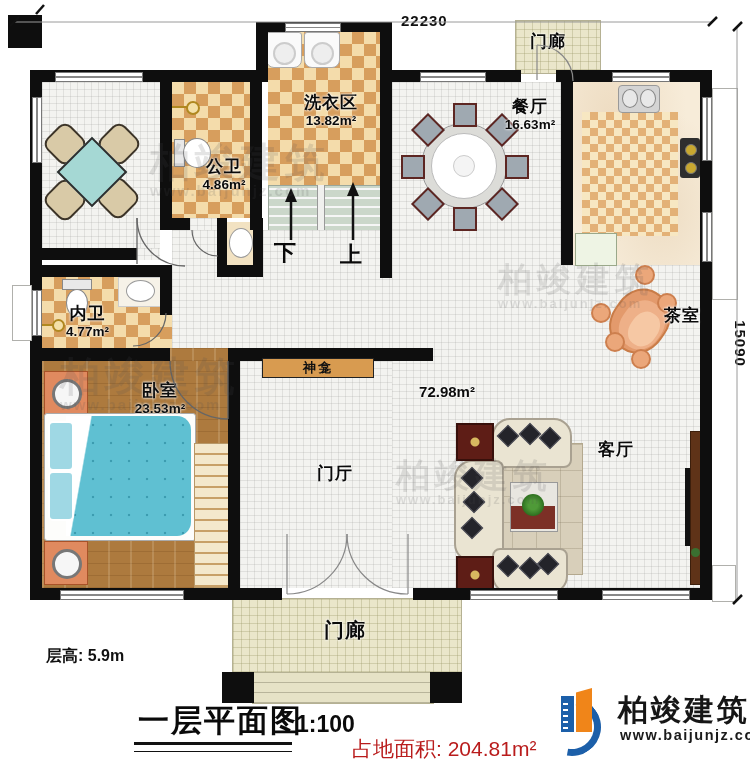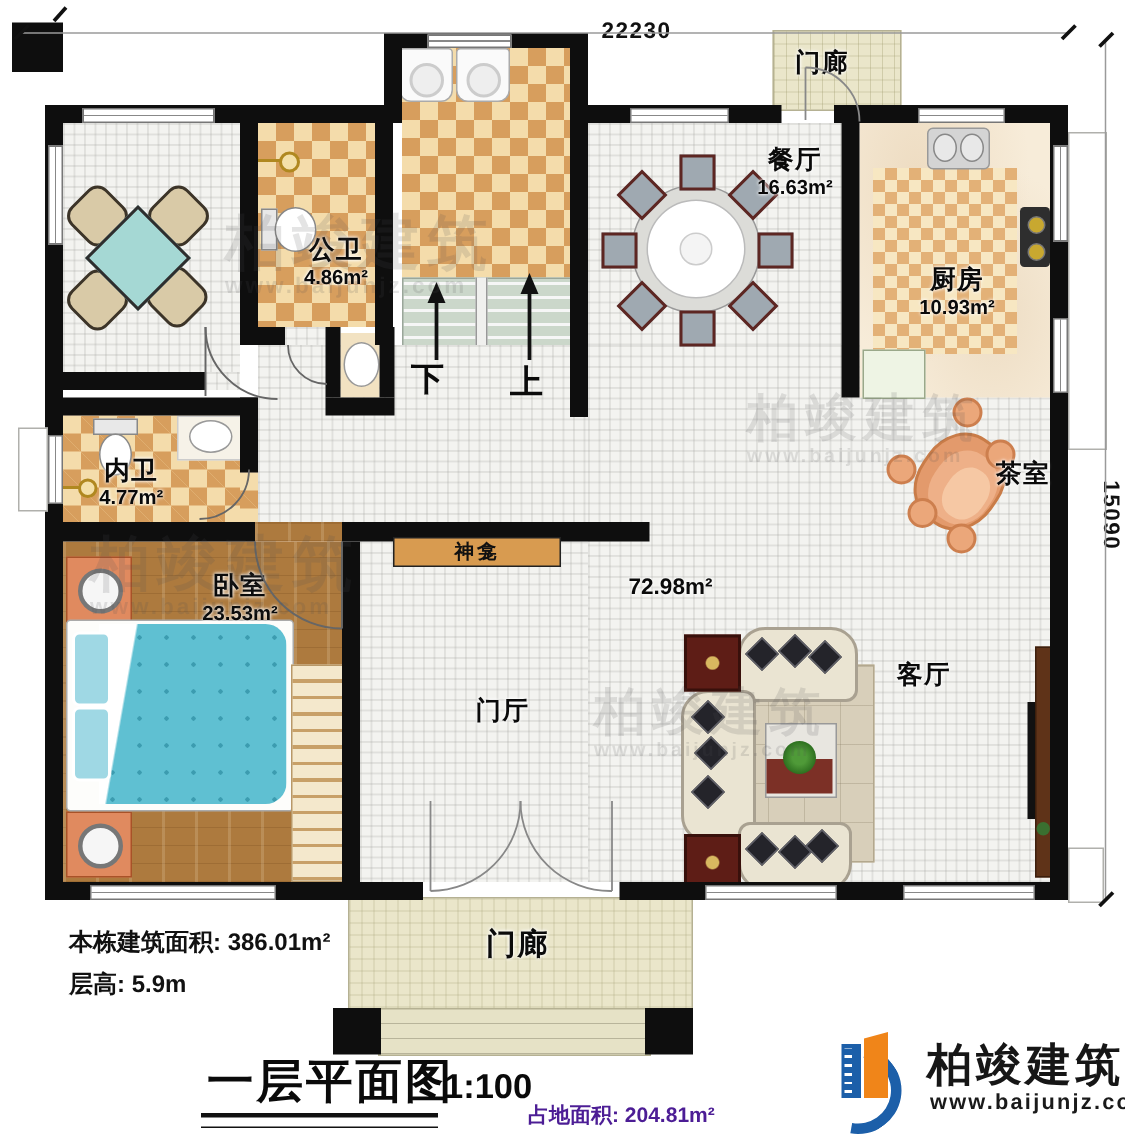--- a/index.html
+++ b/index.html
@@ -216,27 +216,27 @@
   <div class="winv" style="left:702px;top:97px;width:8px;height:62px;"></div>
   <div class="winv" style="left:702px;top:212px;width:8px;height:48px;"></div>
   <div class="winh" style="left:60px;top:590px;width:122px;height:8px;"></div>
   <div class="winh" style="left:470px;top:590px;width:86px;height:8px;"></div>
   <div class="winh" style="left:602px;top:590px;width:86px;height:8px;"></div>
 
   <div class="room-label" style="left:181px;top:157px;width:86px;">
     <div class="rname">公卫</div>
     <div class="rarea">4.86m²</div>
   </div>
+  <div class="room-label" style="left:281px;top:93px;width:100px;">
+    <div class="rname">洗衣区</div>
+    <div class="rarea">13.82m²</div>
+  </div>
   <div class="room-label" style="left:480px;top:97px;width:100px;">
     <div class="rname">餐厅</div>
     <div class="rarea">16.63m²</div>
-  </div>
-  <div class="room-label" style="left:588px;top:177px;width:100px;">
-    <div class="rname">厨房</div>
-    <div class="rarea">10.93m²</div>
   </div>
   <div class="room-label" style="left:40px;top:304px;width:95px;">
     <div class="rname">内卫</div>
     <div class="rarea">4.77m²</div>
   </div>
   <div class="room-label" style="left:110px;top:381px;width:100px;">
     <div class="rname">卧室</div>
     <div class="rarea">23.53m²</div>
   </div>
   <div class="room-label" style="left:650px;top:306px;width:64px;">
@@ -302,27 +302,26 @@
   </div>
   <div class="wm" style="left:60px;top:356px;">
     <div class="wm-cn">柏竣建筑</div>
     <div class="wm-url">www.baijunjz.com</div>
   </div>
   <div class="wm" style="left:396px;top:458px;">
     <div class="wm-cn" style="font-size:34px;">柏竣建筑</div>
     <div class="wm-url" style="font-size:13px;">www.baijunjz.com</div>
   </div>
 
-  <div style="position:absolute;left:46px;top:618px;font-size:16px;font-weight:600;color:#111;">本栋建筑面积: 386.01m²</div>
   <div style="position:absolute;left:46px;top:646px;font-size:16px;font-weight:600;color:#111;">层高: 5.9m</div>
 
   <div style="position:absolute;left:138px;top:700px;font-size:31px;font-weight:700;color:#0a0a0a;letter-spacing:2px;">一层平面图</div>
   <div style="position:absolute;left:134px;top:742px;width:158px;height:6px;border-top:3px solid #111;border-bottom:1px solid #111;"></div>
   <div style="position:absolute;left:296px;top:711px;font-size:23px;font-weight:600;color:#0a0a0a;">1:100</div>
-  <div style="position:absolute;left:352px;top:735px;font-size:14px;font-weight:700;color:#4c1d95;">占地面积: 204.81m²</div>
+  <div style="position:absolute;left:352px;top:735px;font-size:21px;font-weight:400;color:#b91c1c;">占地面积: 204.81m²</div>
 
   <div style="position:absolute;left:543px;top:684px;width:66px;height:64px;">
     <div style="position:absolute;left:0px;top:14px;width:44px;height:44px;border:7px solid #1c5fa9;border-radius:50%;border-top-color:transparent;border-left-color:transparent;transform:rotate(-35deg);"></div>
     <div style="position:absolute;left:18px;top:12px;width:13px;height:36px;background:#1c5fa9;"></div>
     <div style="position:absolute;left:20px;top:15px;width:5px;height:30px;background-image:repeating-linear-gradient(0deg,#fff 0 2px,transparent 2px 6px);"></div>
     <div style="position:absolute;left:33px;top:4px;width:16px;height:44px;background:#f08519;clip-path:polygon(0 10%,100% 0,100% 100%,0 100%);"></div>
   </div>
   <div style="position:absolute;left:618px;top:690px;font-size:30px;font-weight:900;color:#161616;letter-spacing:3px;">柏竣建筑</div>
   <div style="position:absolute;left:620px;top:727px;font-size:14.5px;font-weight:700;color:#1a1a1a;letter-spacing:1.5px;">www.baijunjz.com</div>
 

